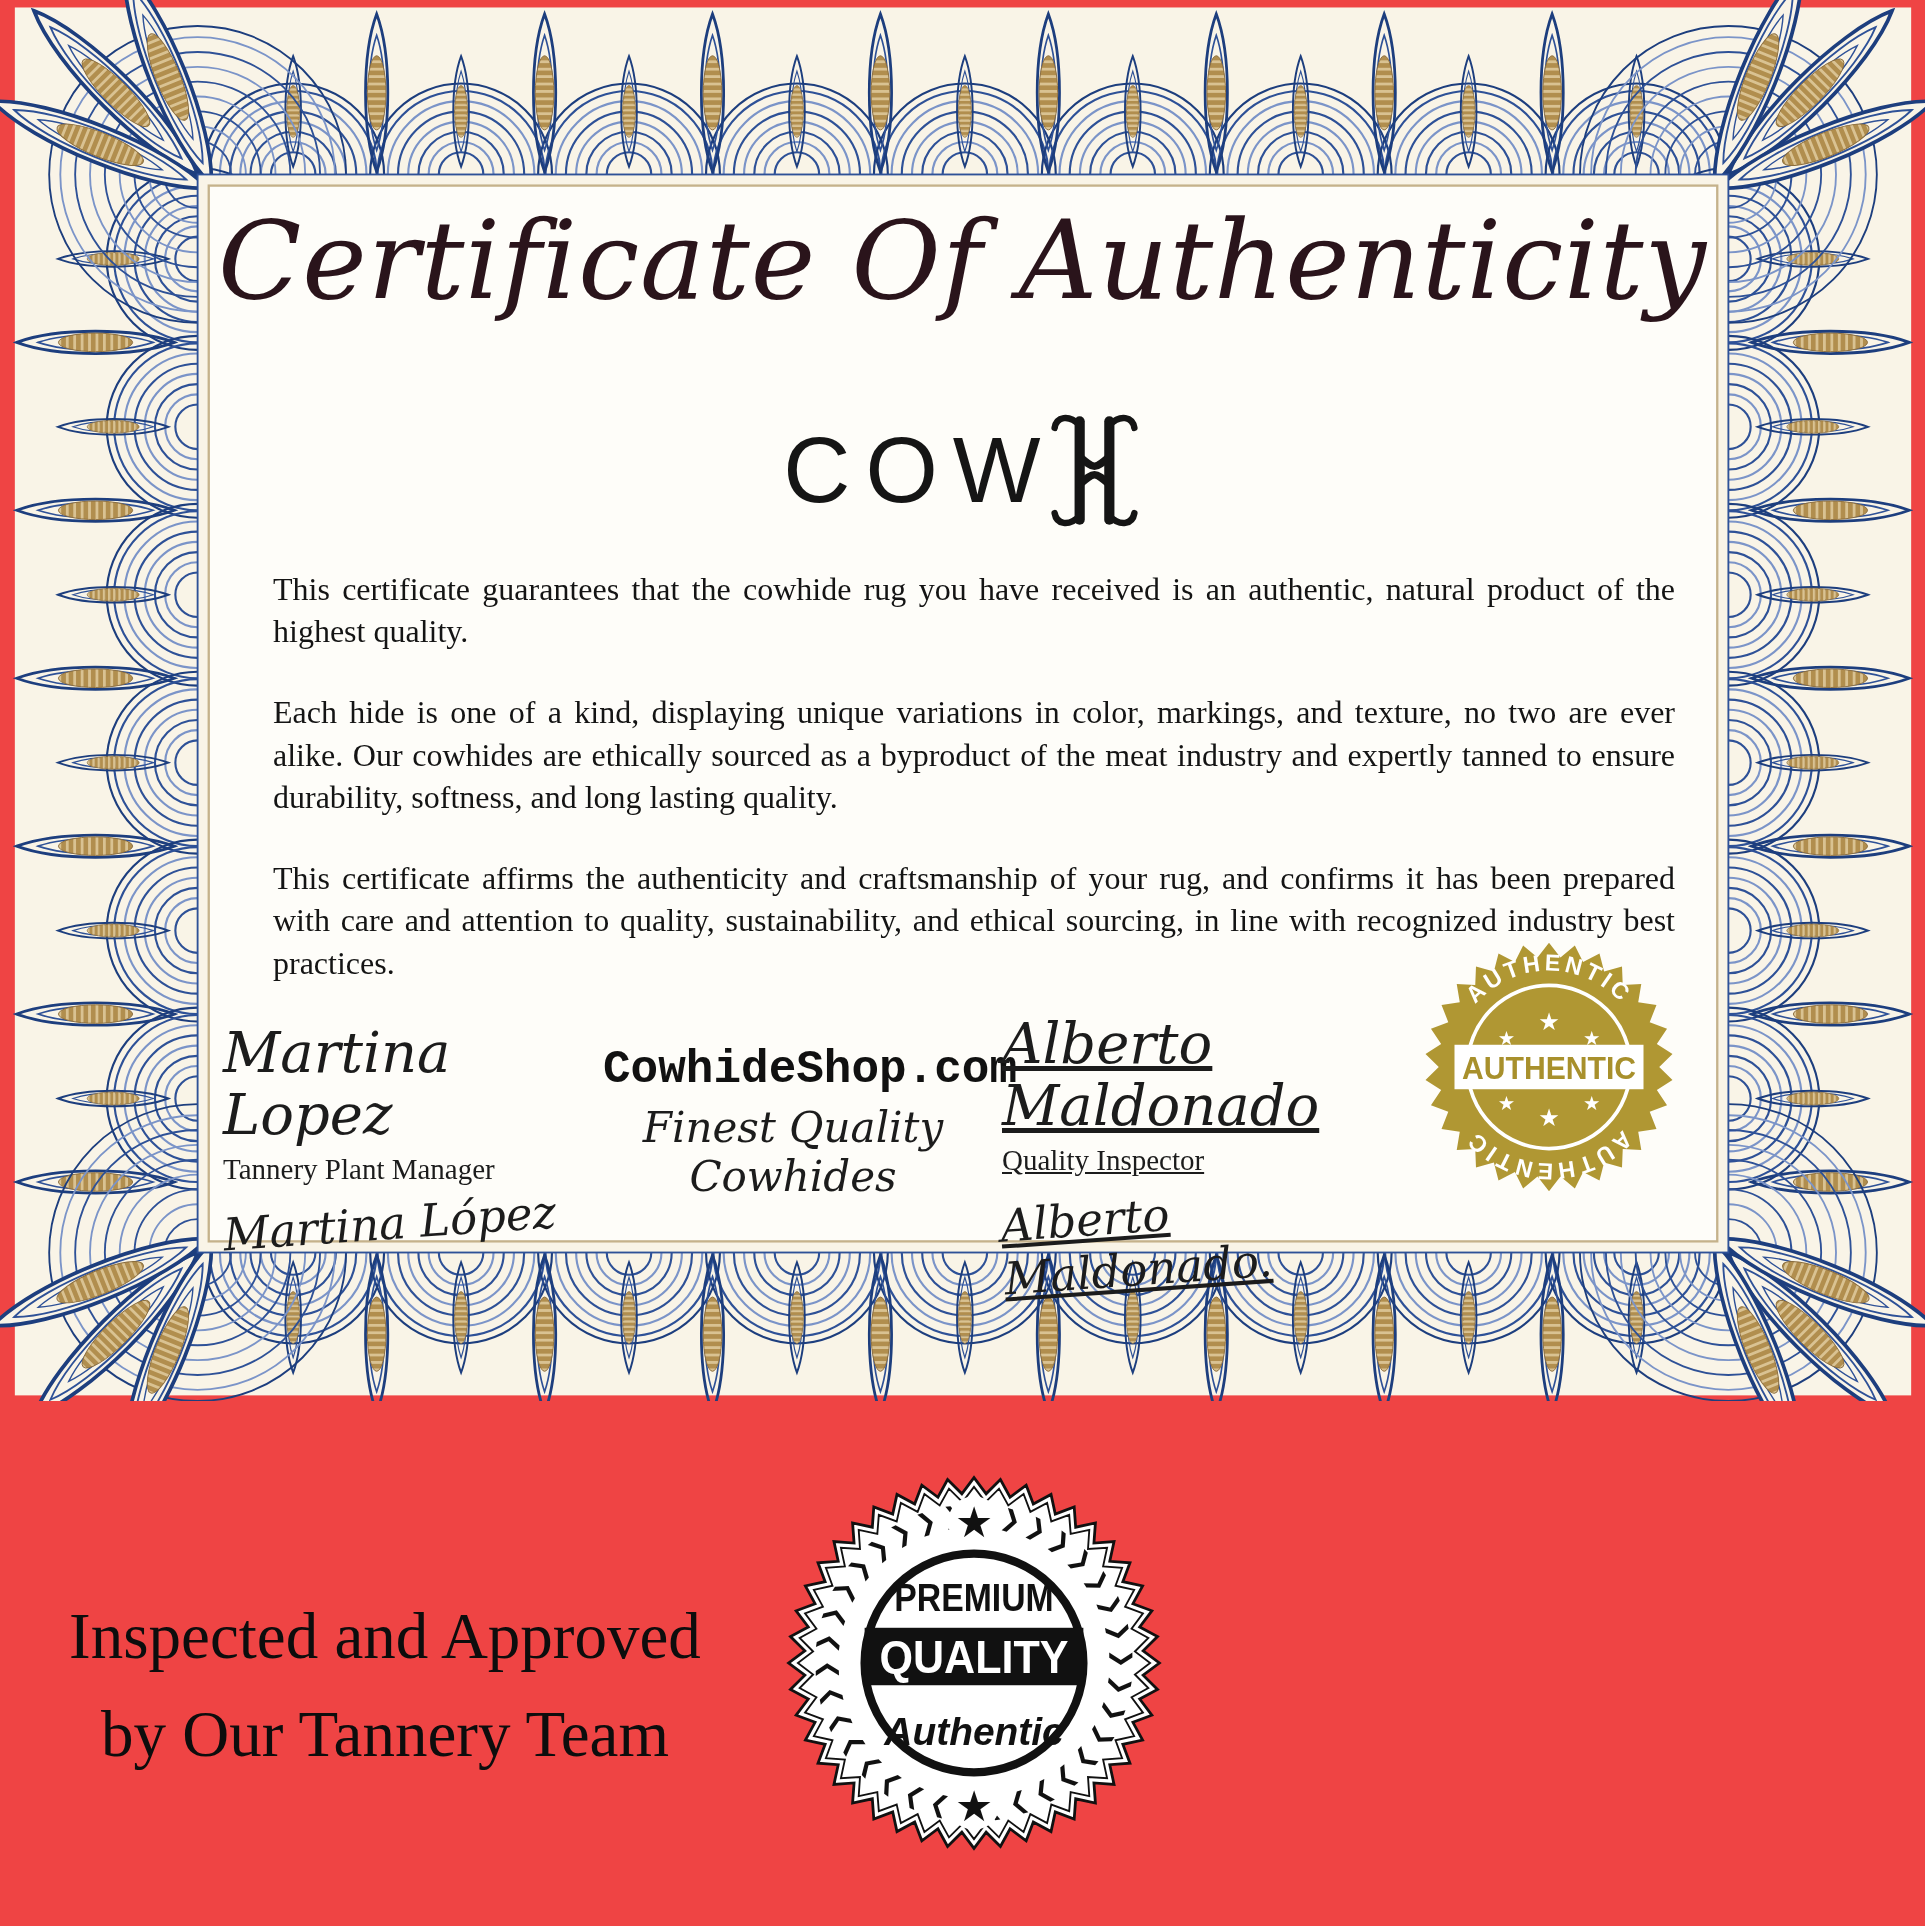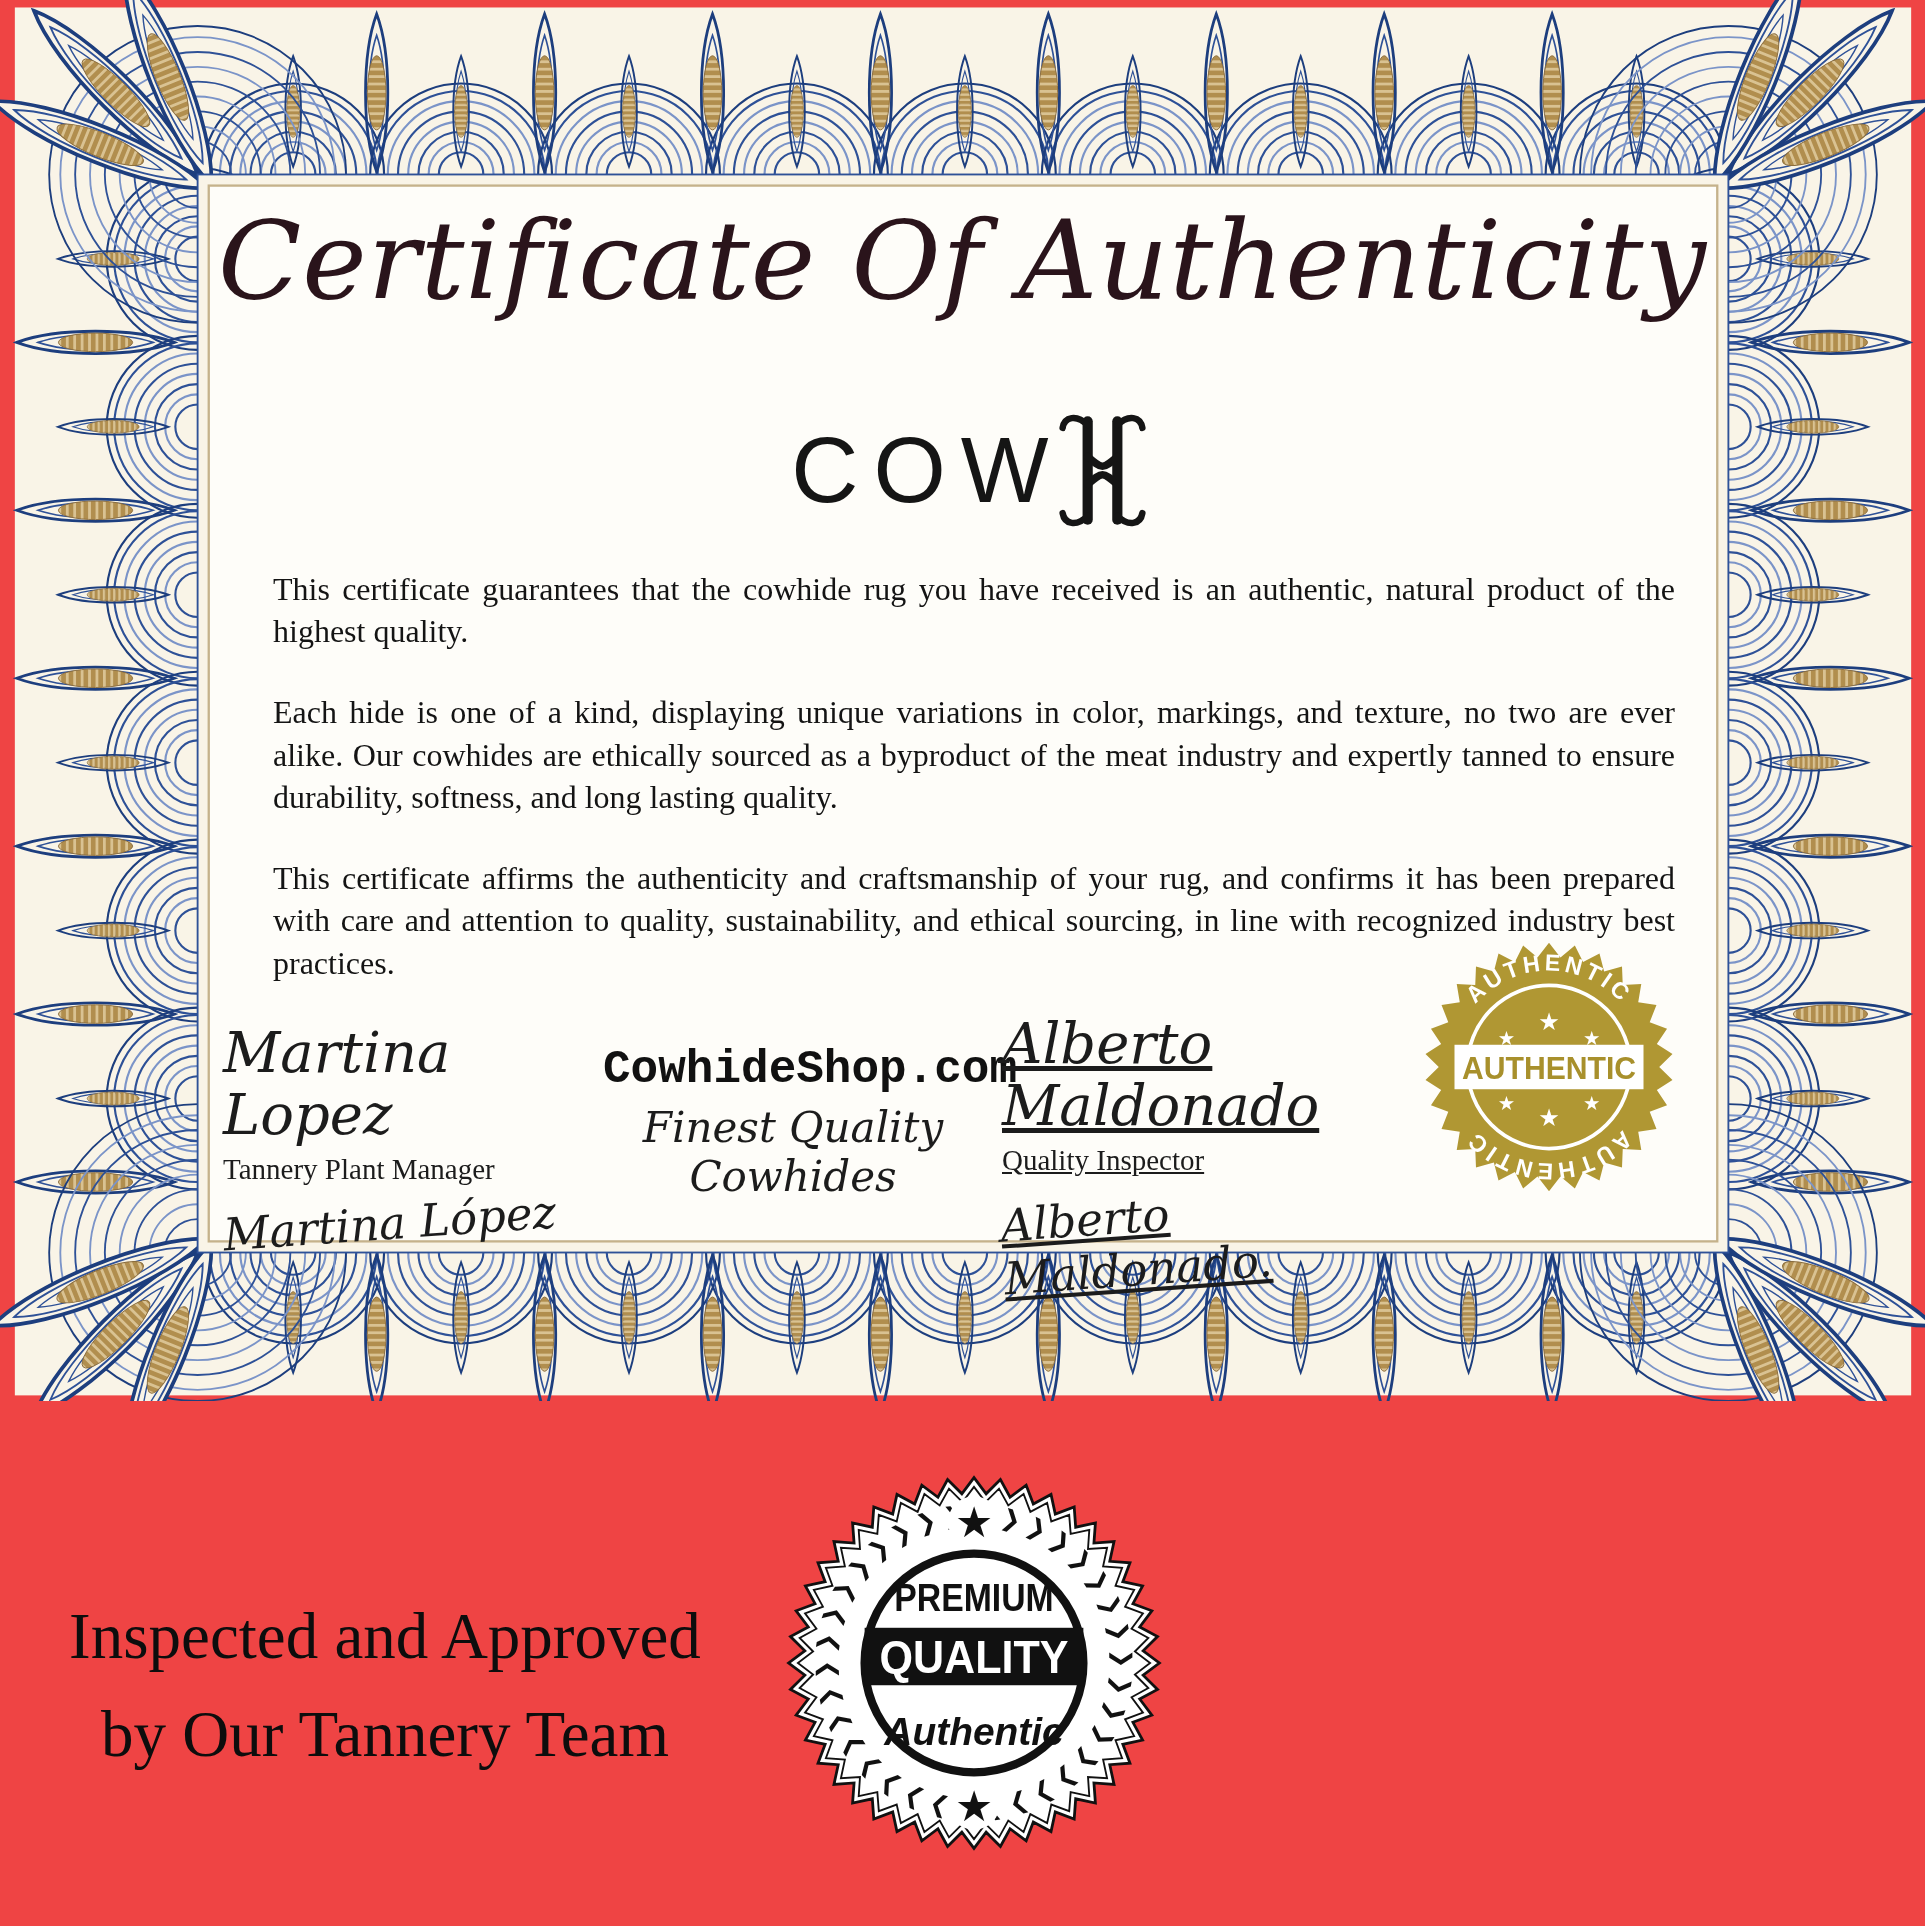--- a/index.html
+++ b/index.html
@@ -5,21 +5,21 @@
   html,body{margin:0;padding:0;}
   body{width:1926px;height:1927px;background:#ffffff;font-family:"Liberation Serif",serif;}
   .page{position:relative;width:1926px;height:1927px;overflow:hidden;background:#ef4444;}
   .border-art{position:absolute;left:0;top:0;}
   .abs{position:absolute;}
   .title{left:213px;top:193px;width:1499px;text-align:center;
          font-family:"DejaVu Serif",serif;font-style:italic;font-weight:500;
          font-size:109px;line-height:1.25;color:#2a141b;letter-spacing:0.9px;}
   .logo-row{left:209px;top:410px;width:1508px;display:flex;justify-content:center;align-items:center;
             font-family:"Liberation Sans",sans-serif;font-weight:500;font-size:93px;
-            letter-spacing:15px;color:#151515;padding-left:8px;}
+            letter-spacing:15px;color:#151515;}
   .logo-h{width:89px;height:121px;margin:0 3.7px 0 -5.6px;}
   .paras{left:273px;top:568px;width:1402px;font-size:32px;line-height:1.32;color:#141414;
          text-align:justify;}
   .paras p{margin:0 0 39px 0;}
   .sig{text-align:left;color:#1c1c1c;}
   .sig .name{font-family:"DejaVu Serif",serif;font-style:italic;font-size:56px;line-height:1.1;}
   .sig .role{font-size:29px;margin-top:7.4px;}
   .sig .hand{font-family:"DejaVu Serif",serif;font-style:italic;font-size:45px;margin-top:9.3px;transform:rotate(-4deg);}
   .sig-martina{left:223px;top:1022px;width:390px;}
   .sig-alberto{left:1002px;top:1013px;width:390px;text-decoration:underline;}

